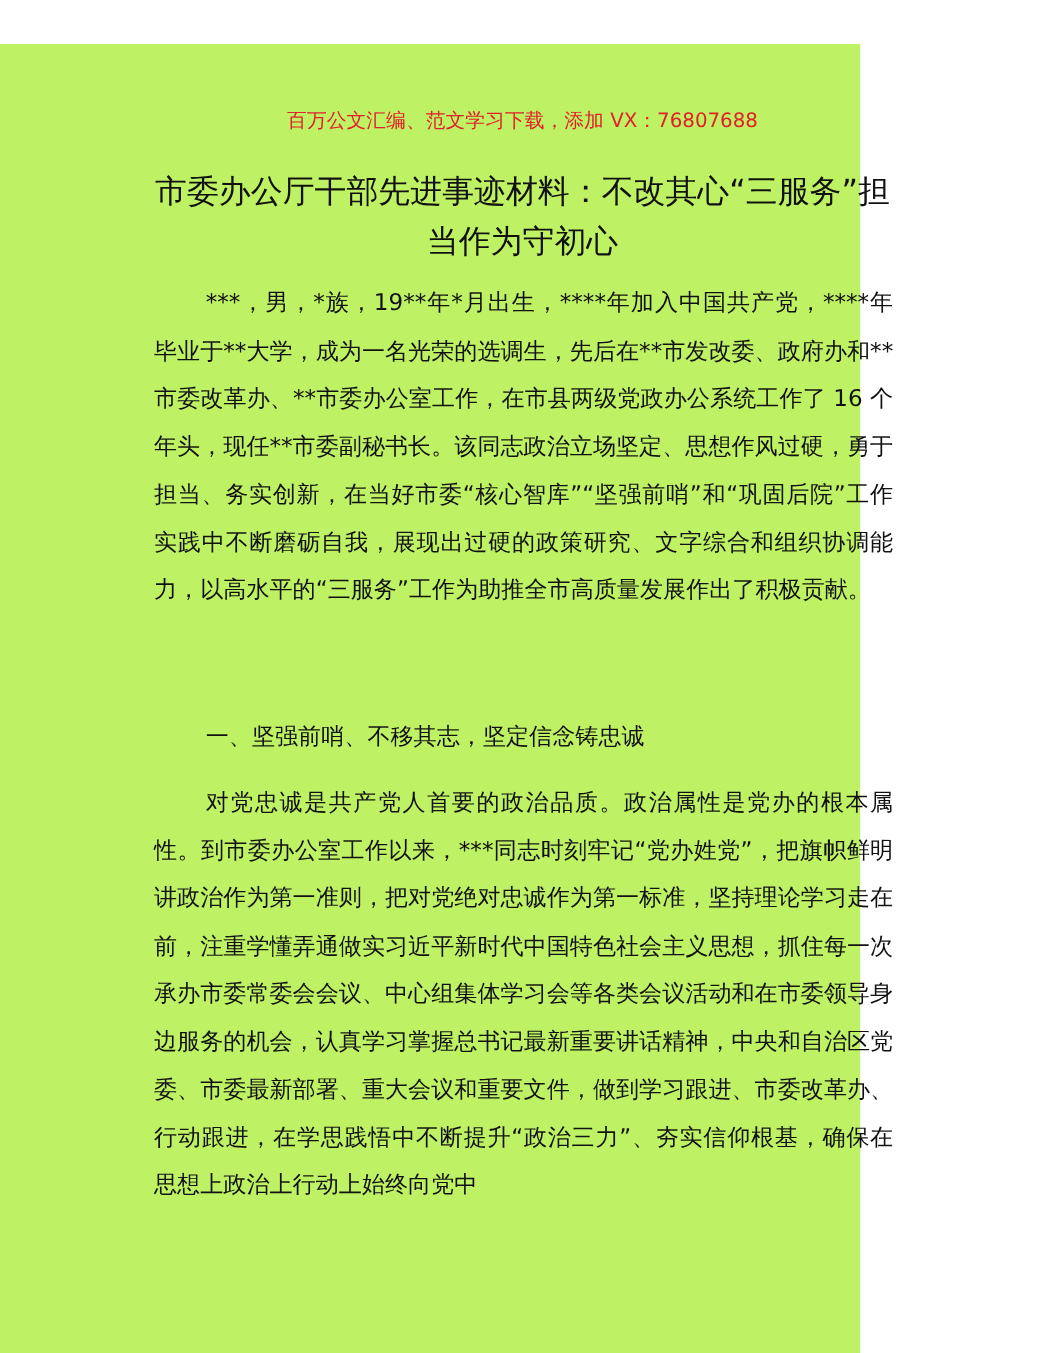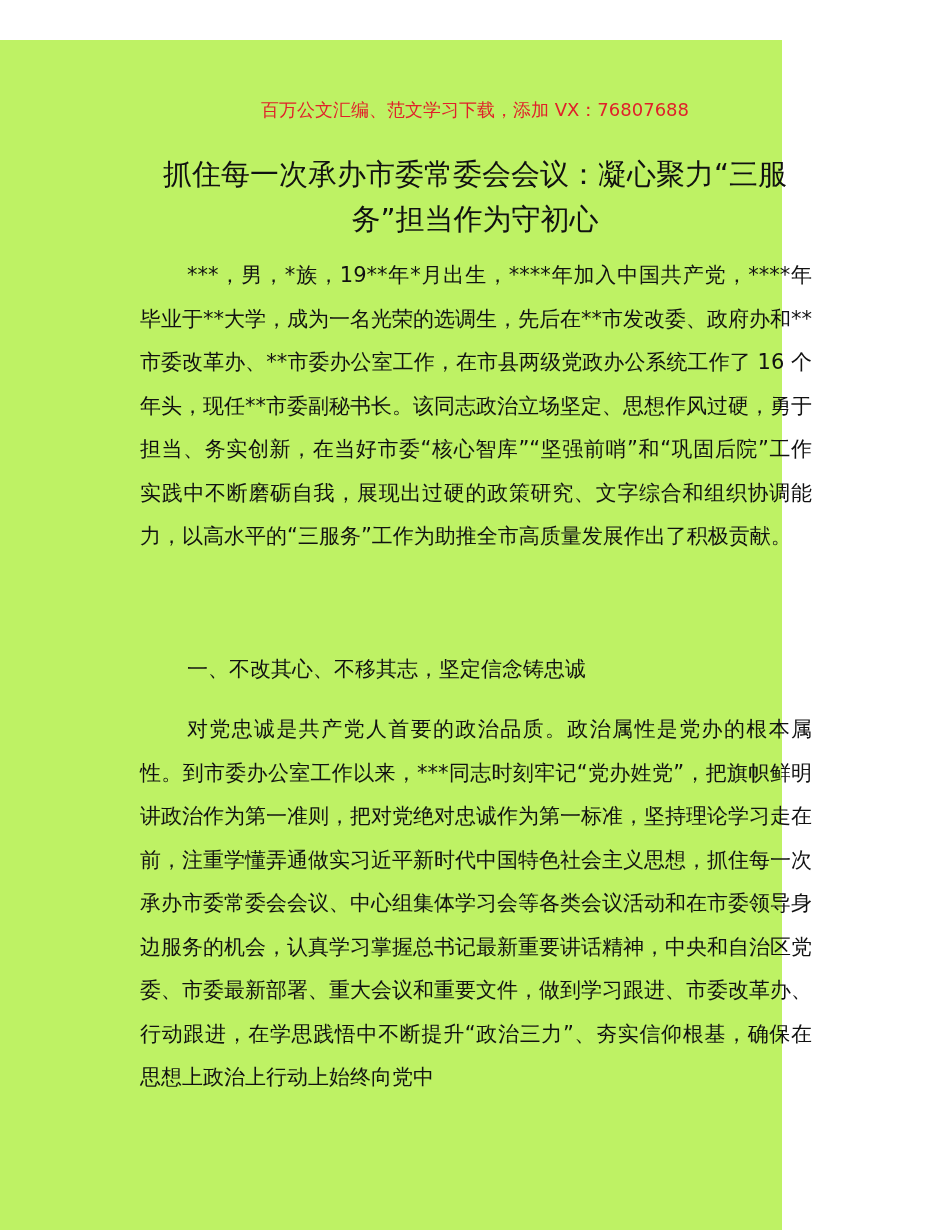--- a/index.html
+++ b/index.html
@@ -63,20 +63,20 @@
     #para1 { top: 214px; }
     #heading1 { top: 608px; }
     #para2 { top: 668px; }
   </style>
 </head>
 <body>
 
 <div class="page">
   <div class="watermark">百万公文汇编、范文学习下载，添加 VX：76807688</div>
 
-  <h1 class="title">抓住每一次承办市委常委会会议：凝心聚力“三服务”担当作为守初心</h1>
+  <h1 class="title">市委办公厅干部先进事迹材料：不改其心“三服务”担当作为守初心</h1>
 
   <p class="body-text indent" id="para1">***，男，*族，19**年*月出生，****年加入中国共产党，****年毕业于**大学，成为一名光荣的选调生，先后在**市发改委、政府办和**市委改革办、**市委办公室工作，在市县两级党政办公系统工作了 16 个年头，现任**市委副秘书长。该同志政治立场坚定、思想作风过硬，勇于担当、务实创新，在当好市委“核心智库”“坚强前哨”和“巩固后院”工作实践中不断磨砺自我，展现出过硬的政策研究、文字综合和组织协调能力，以高水平的“三服务”工作为助推全市高质量发展作出了积极贡献。</p>
 
-  <p class="body-text indent" id="heading1">一、不改其心、不移其志，坚定信念铸忠诚</p>
+  <p class="body-text indent" id="heading1">一、坚强前哨、不移其志，坚定信念铸忠诚</p>
 
   <p class="body-text indent" id="para2">对党忠诚是共产党人首要的政治品质。政治属性是党办的根本属性。到市委办公室工作以来，***同志时刻牢记“党办姓党”，把旗帜鲜明讲政治作为第一准则，把对党绝对忠诚作为第一标准，坚持理论学习走在前，注重学懂弄通做实习近平新时代中国特色社会主义思想，抓住每一次承办市委常委会会议、中心组集体学习会等各类会议活动和在市委领导身边服务的机会，认真学习掌握总书记最新重要讲话精神，中央和自治区党委、市委最新部署、重大会议和重要文件，做到学习跟进、市委改革办、行动跟进，在学思践悟中不断提升“政治三力”、夯实信仰根基，确保在思想上政治上行动上始终向党中</p>
 </div>
 
 </body></html>

